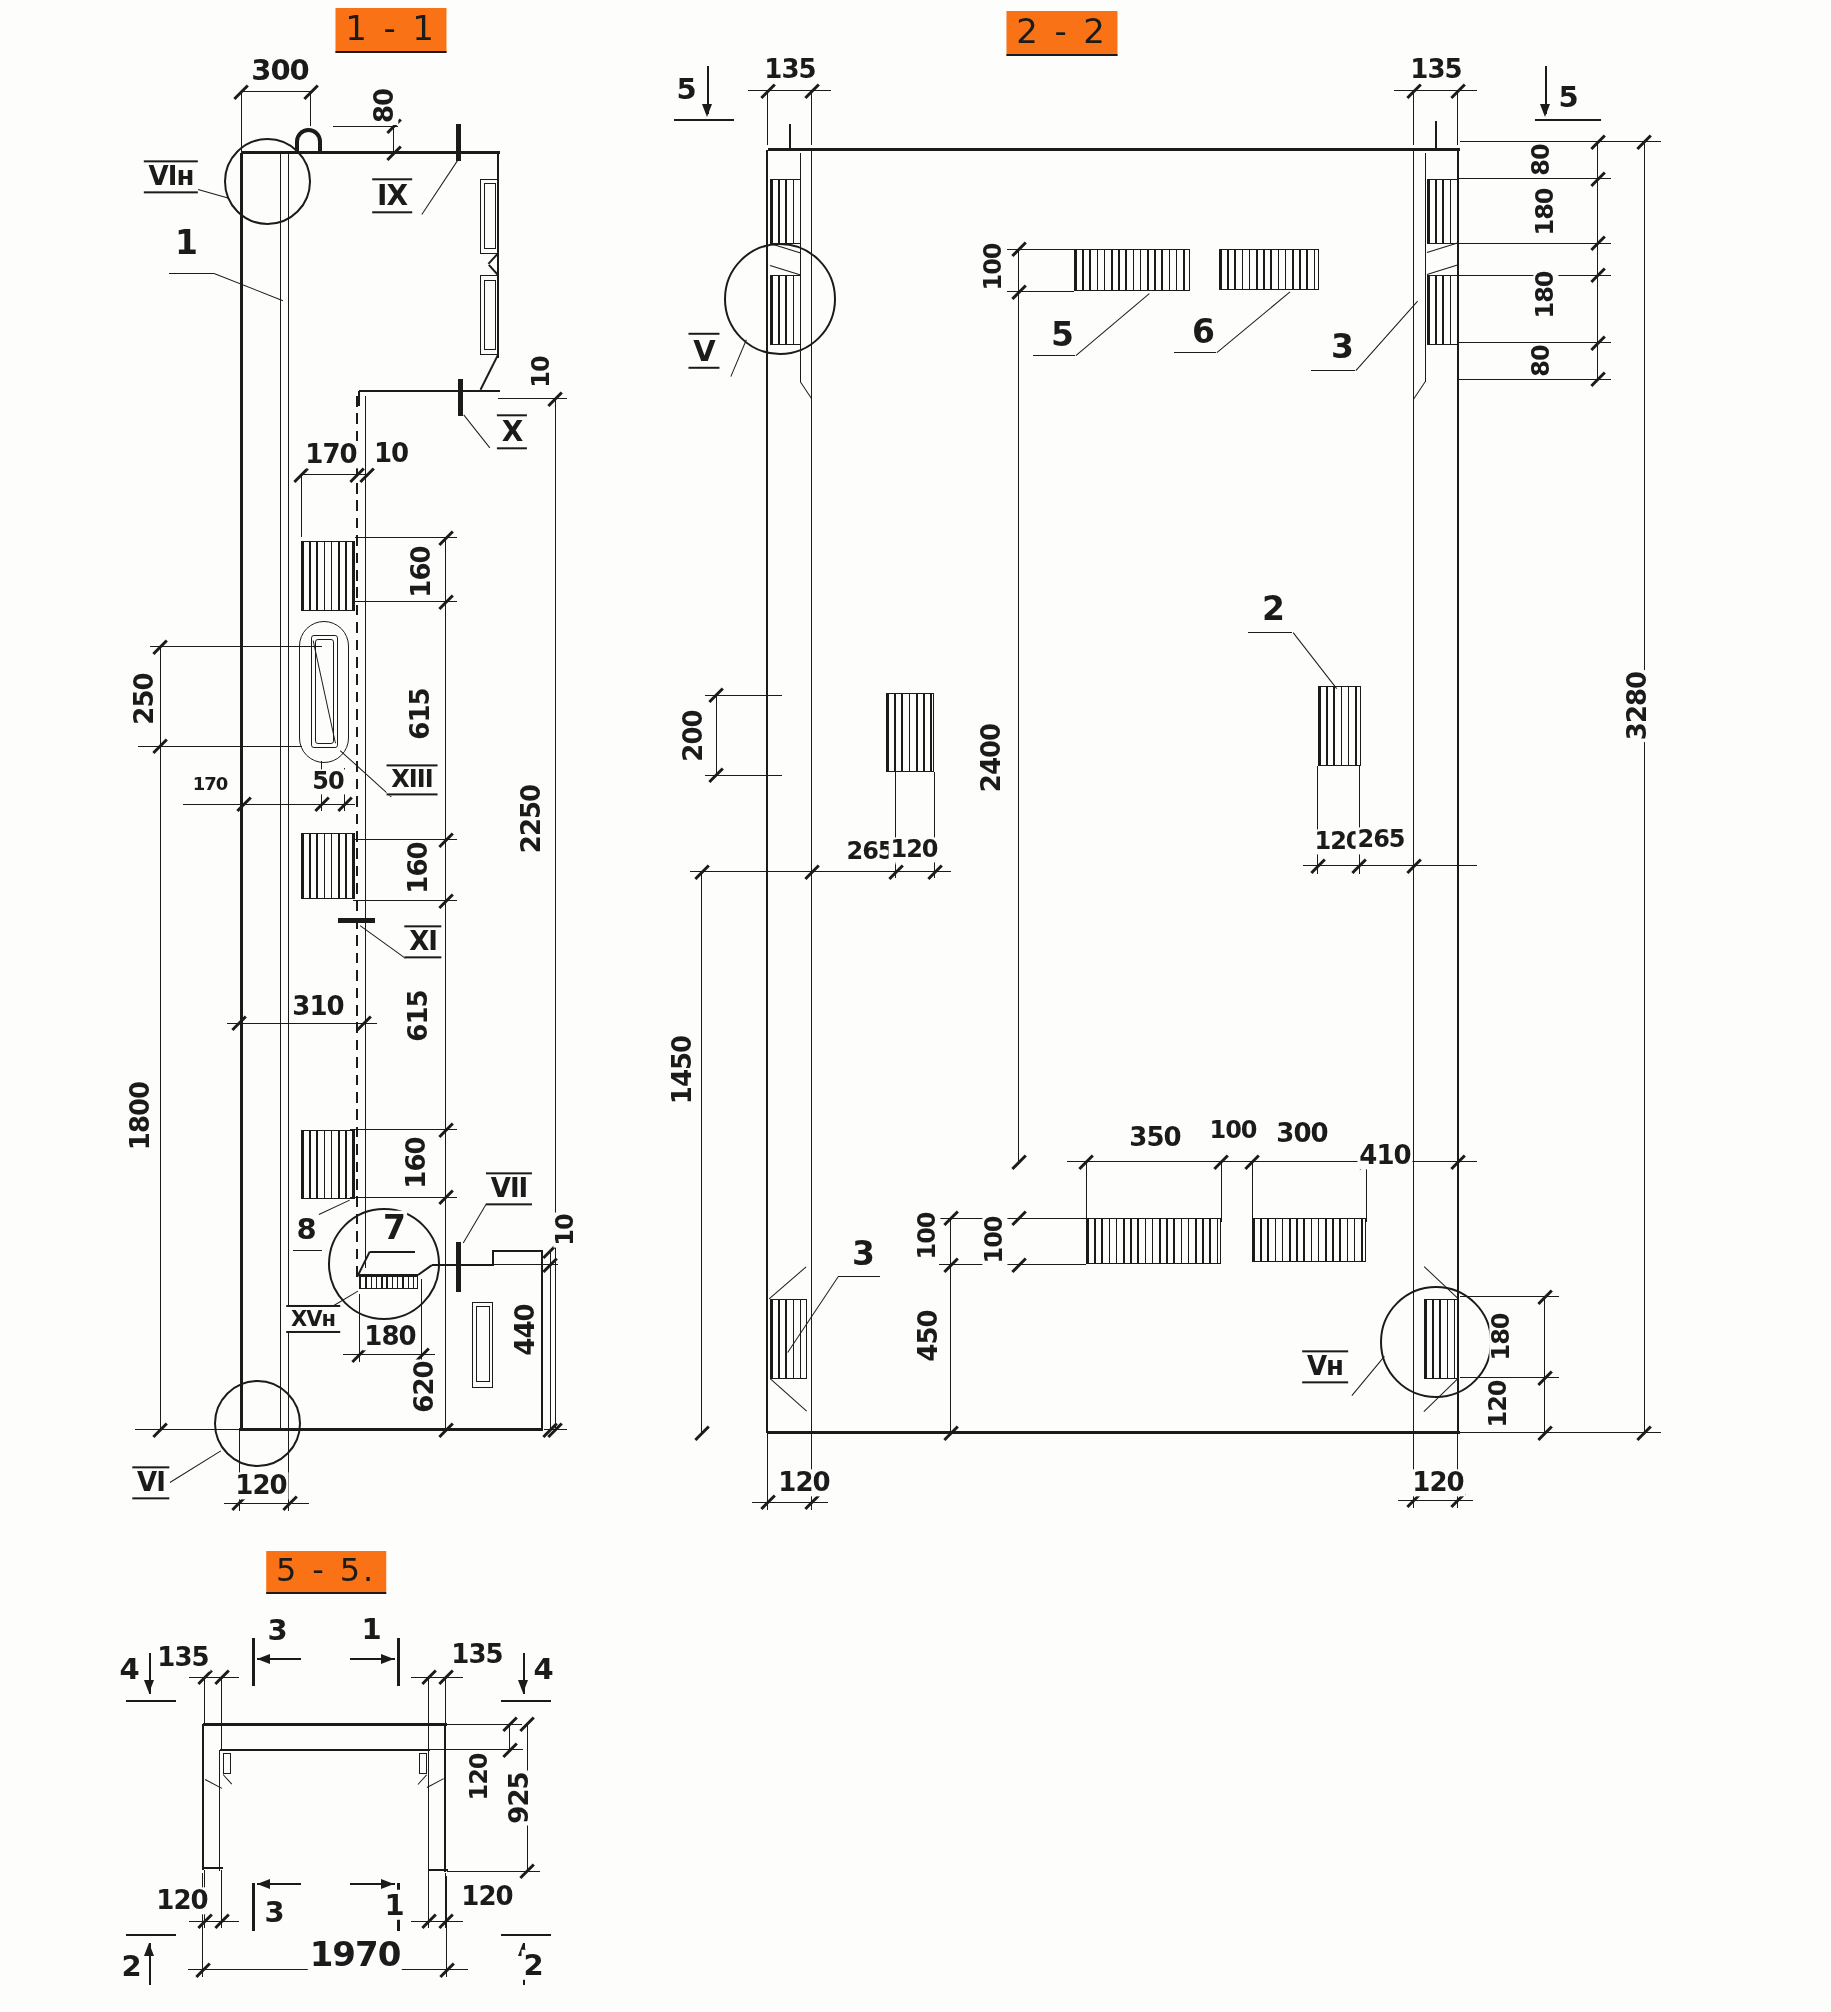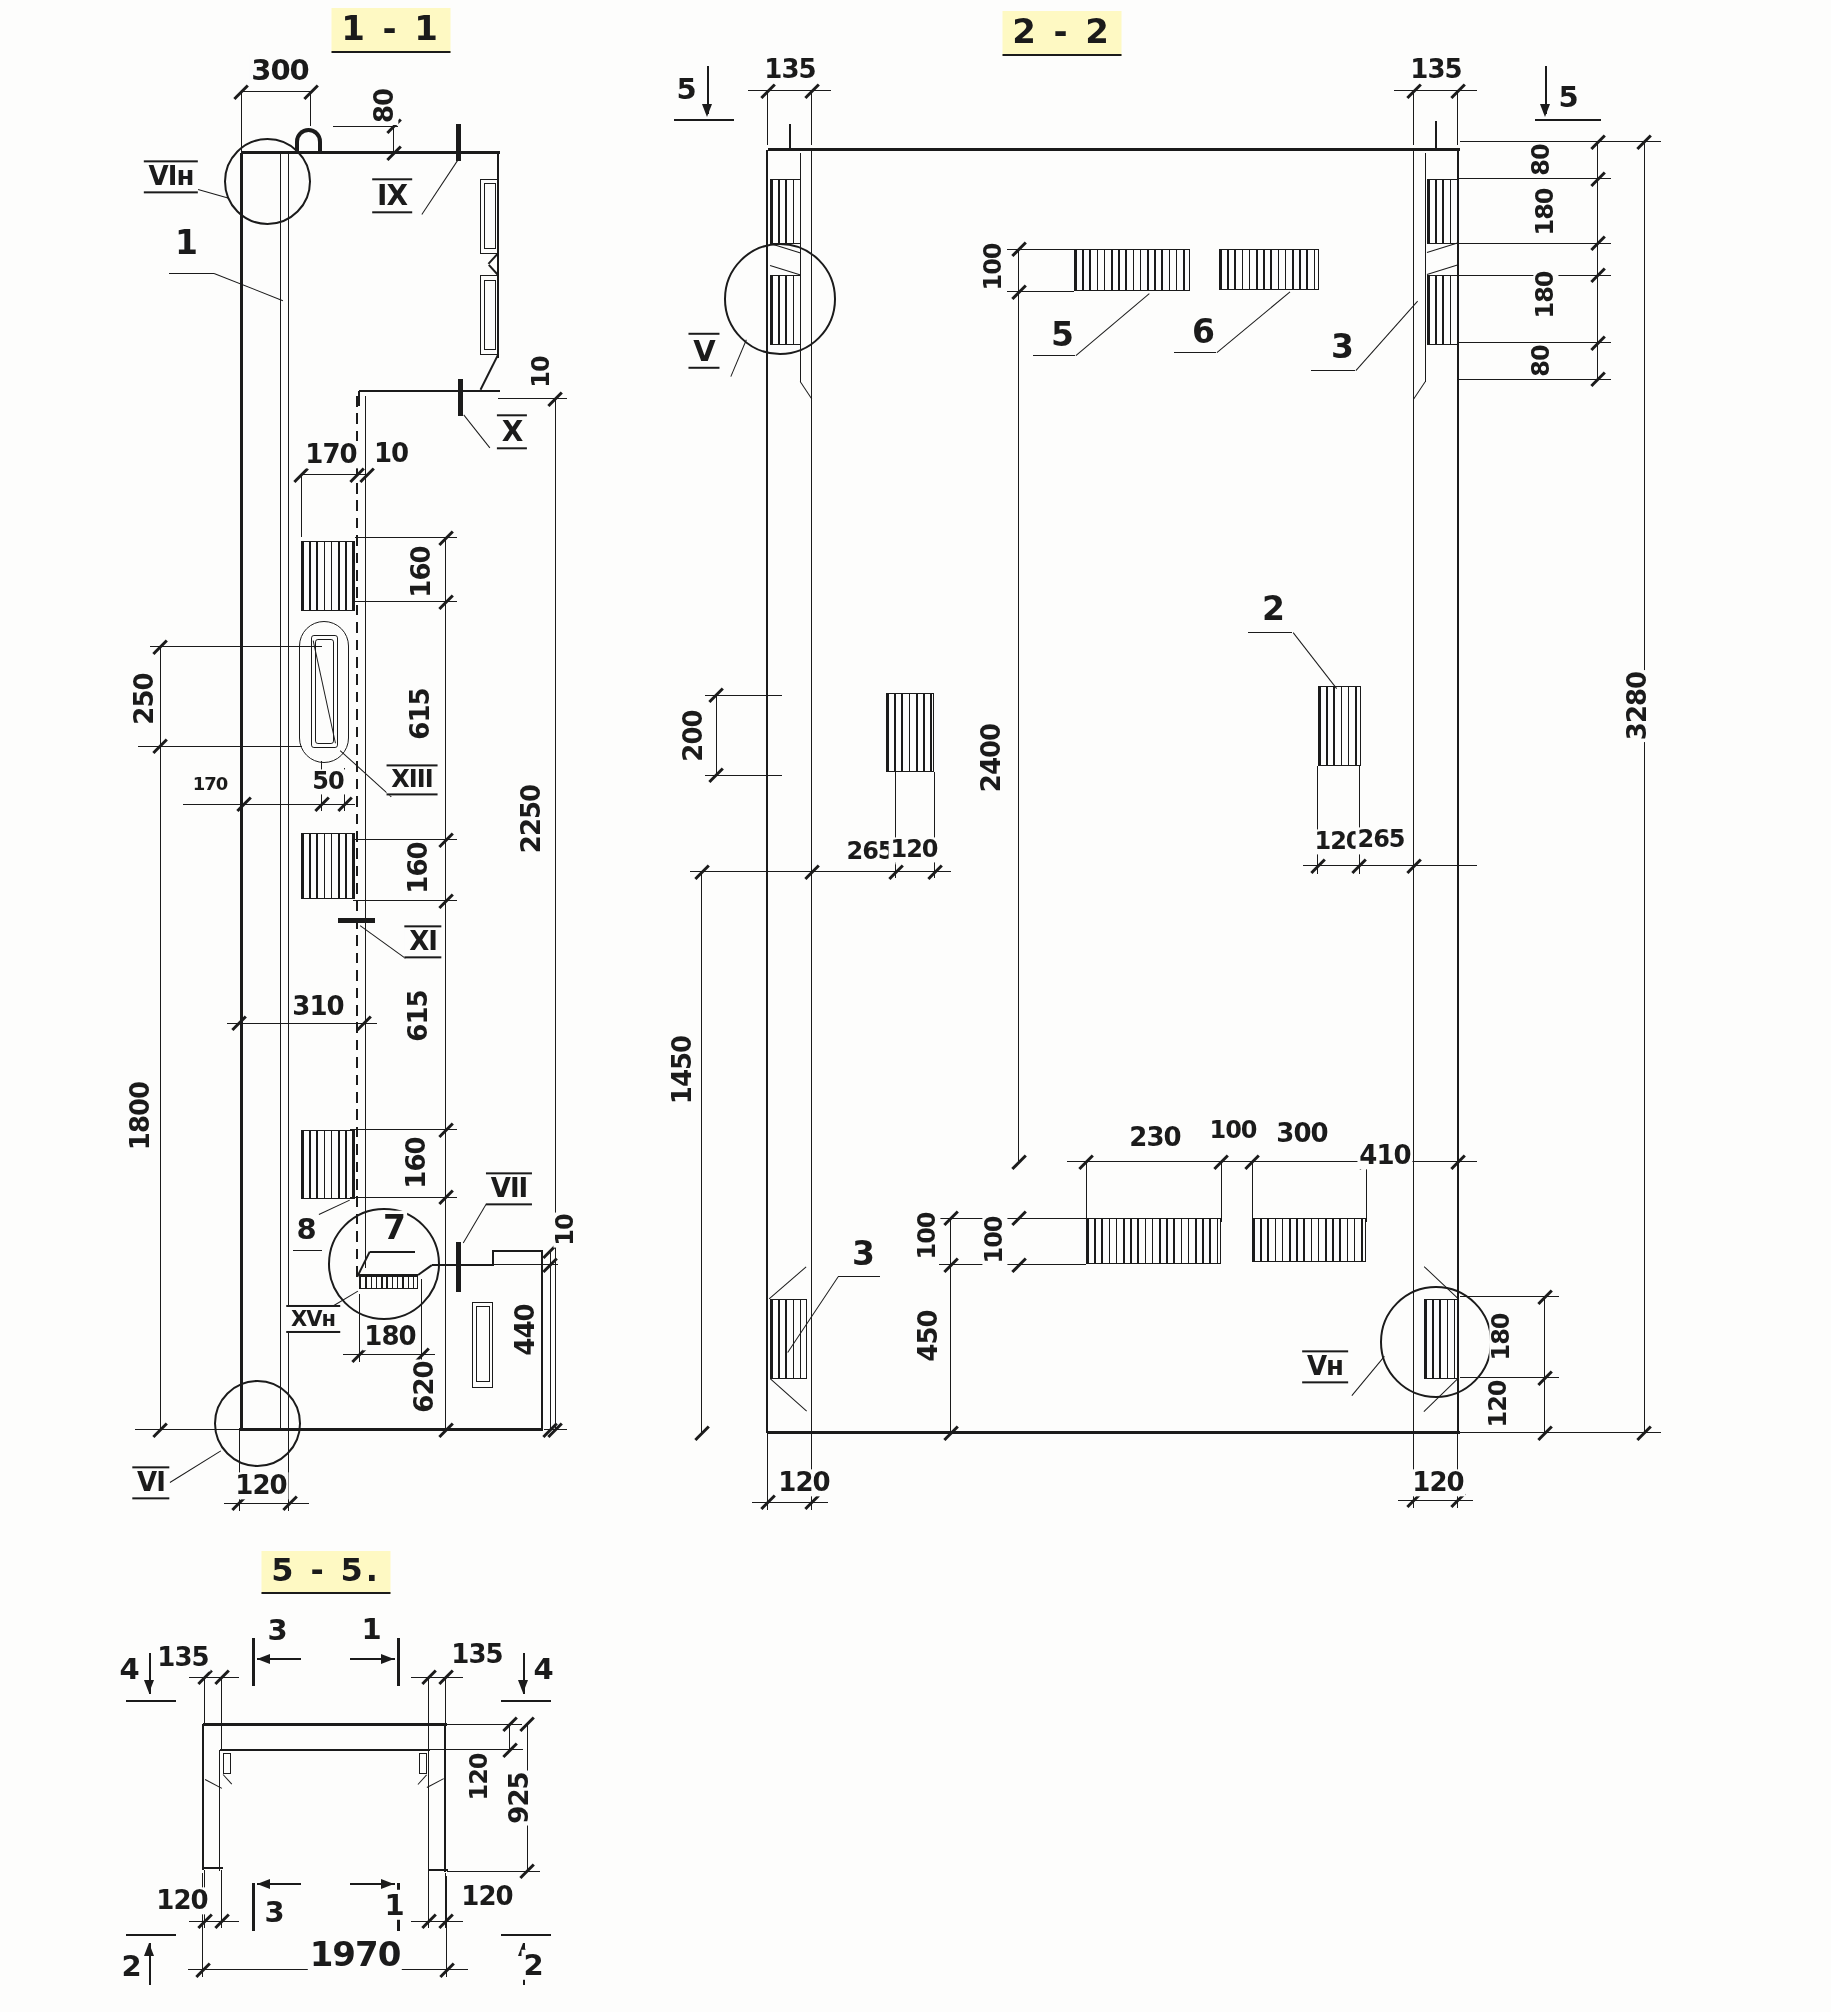--- a/index.html
+++ b/index.html
@@ -13,22 +13,22 @@
   .r{position:absolute;border:1.5px solid #1b1b1b;background:transparent}
   .rh{position:absolute;border:1.9px solid #1b1b1b;
       background-image:repeating-linear-gradient(90deg,#1b1b1b 0 1.7px,rgba(0,0,0,0) 1.7px 7.2px)}
   .rh.fine{border-width:1.4px;background-image:repeating-linear-gradient(90deg,#1b1b1b 0 1.4px,rgba(0,0,0,0) 1.4px 5.3px)}
   .cir{position:absolute;border:2.1px solid #1b1b1b;border-radius:50%}
   .tri{position:absolute;width:0;height:0}
   .lab{position:absolute;transform:translate(-50%,-50%);font-weight:600;letter-spacing:-1px;
        background:#fdfdfc;padding:0 1.9px;line-height:1.05;white-space:nowrap}
   .lab.rot{transform:translate(-50%,-50%) rotate(-90deg)}
   .lab.node{border-top:2.1px solid #1b1b1b;border-bottom:2.1px solid #1b1b1b;padding:1px 4.8px}
-  .title{position:absolute;transform:translateX(-50%);font-size:34px;font-weight:700;letter-spacing:2.9px;
-         border-bottom:2.5px solid #1b1b1b;padding:0 9.7px 2.9px;background:#fef9c3;white-space:nowrap}
+  .title{position:absolute;transform:translateX(-50%);font-size:34px;font-weight:400;letter-spacing:2.9px;
+         border-bottom:2.5px solid #1b1b1b;padding:0 9.7px 2.9px;background:#f97316;white-space:nowrap}
   #t11{left:391px;top:7.7px}
   #t22{left:1062px;top:11px}
   #t55{left:326px;top:1551px;font-size:32px}
   .hook{position:absolute;border:4.8px solid #1b1b1b;border-bottom:none;border-radius:14.5px 14.5px 0 0}
 </style>
 </head>
 <body>
 
 <div id="canvas">
   <div class="title" id="t11">1 - 1</div>
@@ -431,21 +431,21 @@
       <div class="lab node" style="left: 1325px; top: 1367px; font-size: 26px;">Vн</div>
       <div class="lab rot" style="left: 694px; top: 736px; font-size: 26px;">200</div>
       <div class="lab" style="left: 870px; top: 852px; font-size: 24px;">265</div>
       <div class="lab" style="left: 914px; top: 850px; font-size: 24px;">120</div>
       <div class="lab" style="left: 1338px; top: 842px; font-size: 24px;">120</div>
       <div class="lab" style="left: 1381px; top: 840px; font-size: 24px;">265</div>
       <div class="lab rot" style="left: 683px; top: 1070px; font-size: 26px;">1450</div>
       <div class="lab rot" style="left: 928px; top: 1236px; font-size: 24px;">100</div>
       <div class="lab rot" style="left: 995px; top: 1240px; font-size: 24px;">100</div>
       <div class="lab rot" style="left: 929px; top: 1336px; font-size: 26px;">450</div>
-      <div class="lab" style="left: 1155px; top: 1138px; font-size: 26px;">230</div>
+      <div class="lab" style="left: 1155px; top: 1138px; font-size: 26px;">350</div>
       <div class="lab" style="left: 1233px; top: 1131px; font-size: 24px;">100</div>
       <div class="lab" style="left: 1302px; top: 1134px; font-size: 26px;">300</div>
       <div class="lab" style="left: 1385px; top: 1156px; font-size: 26px;">410</div>
       <div class="lab" style="left: 863px; top: 1254px; font-size: 33px;">3</div>
       <div class="lab rot" style="left: 1502px; top: 1337px; font-size: 24px;">180</div>
       <div class="lab rot" style="left: 1499px; top: 1404px; font-size: 24px;">120</div>
       <div class="lab" style="left: 804px; top: 1483px; font-size: 26px;">120</div>
       <div class="lab" style="left: 1438px; top: 1483px; font-size: 26px;">120</div>
     </div>
 </div>

